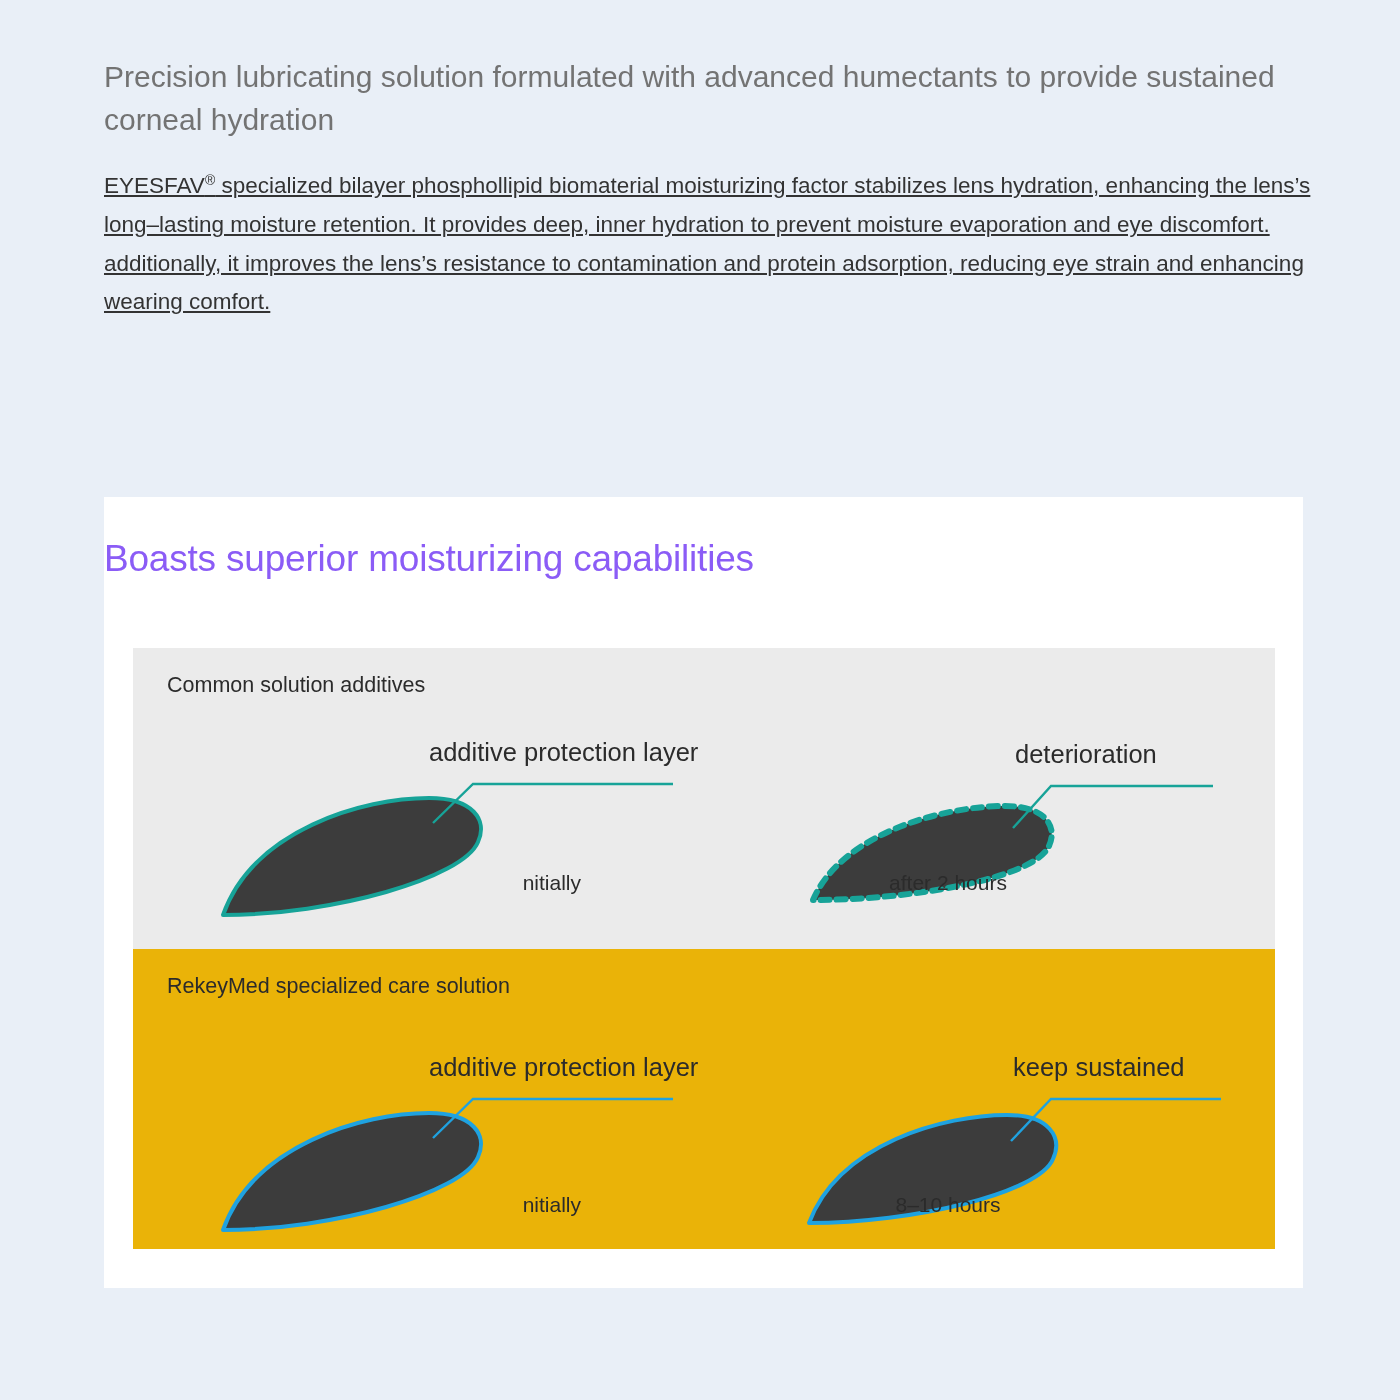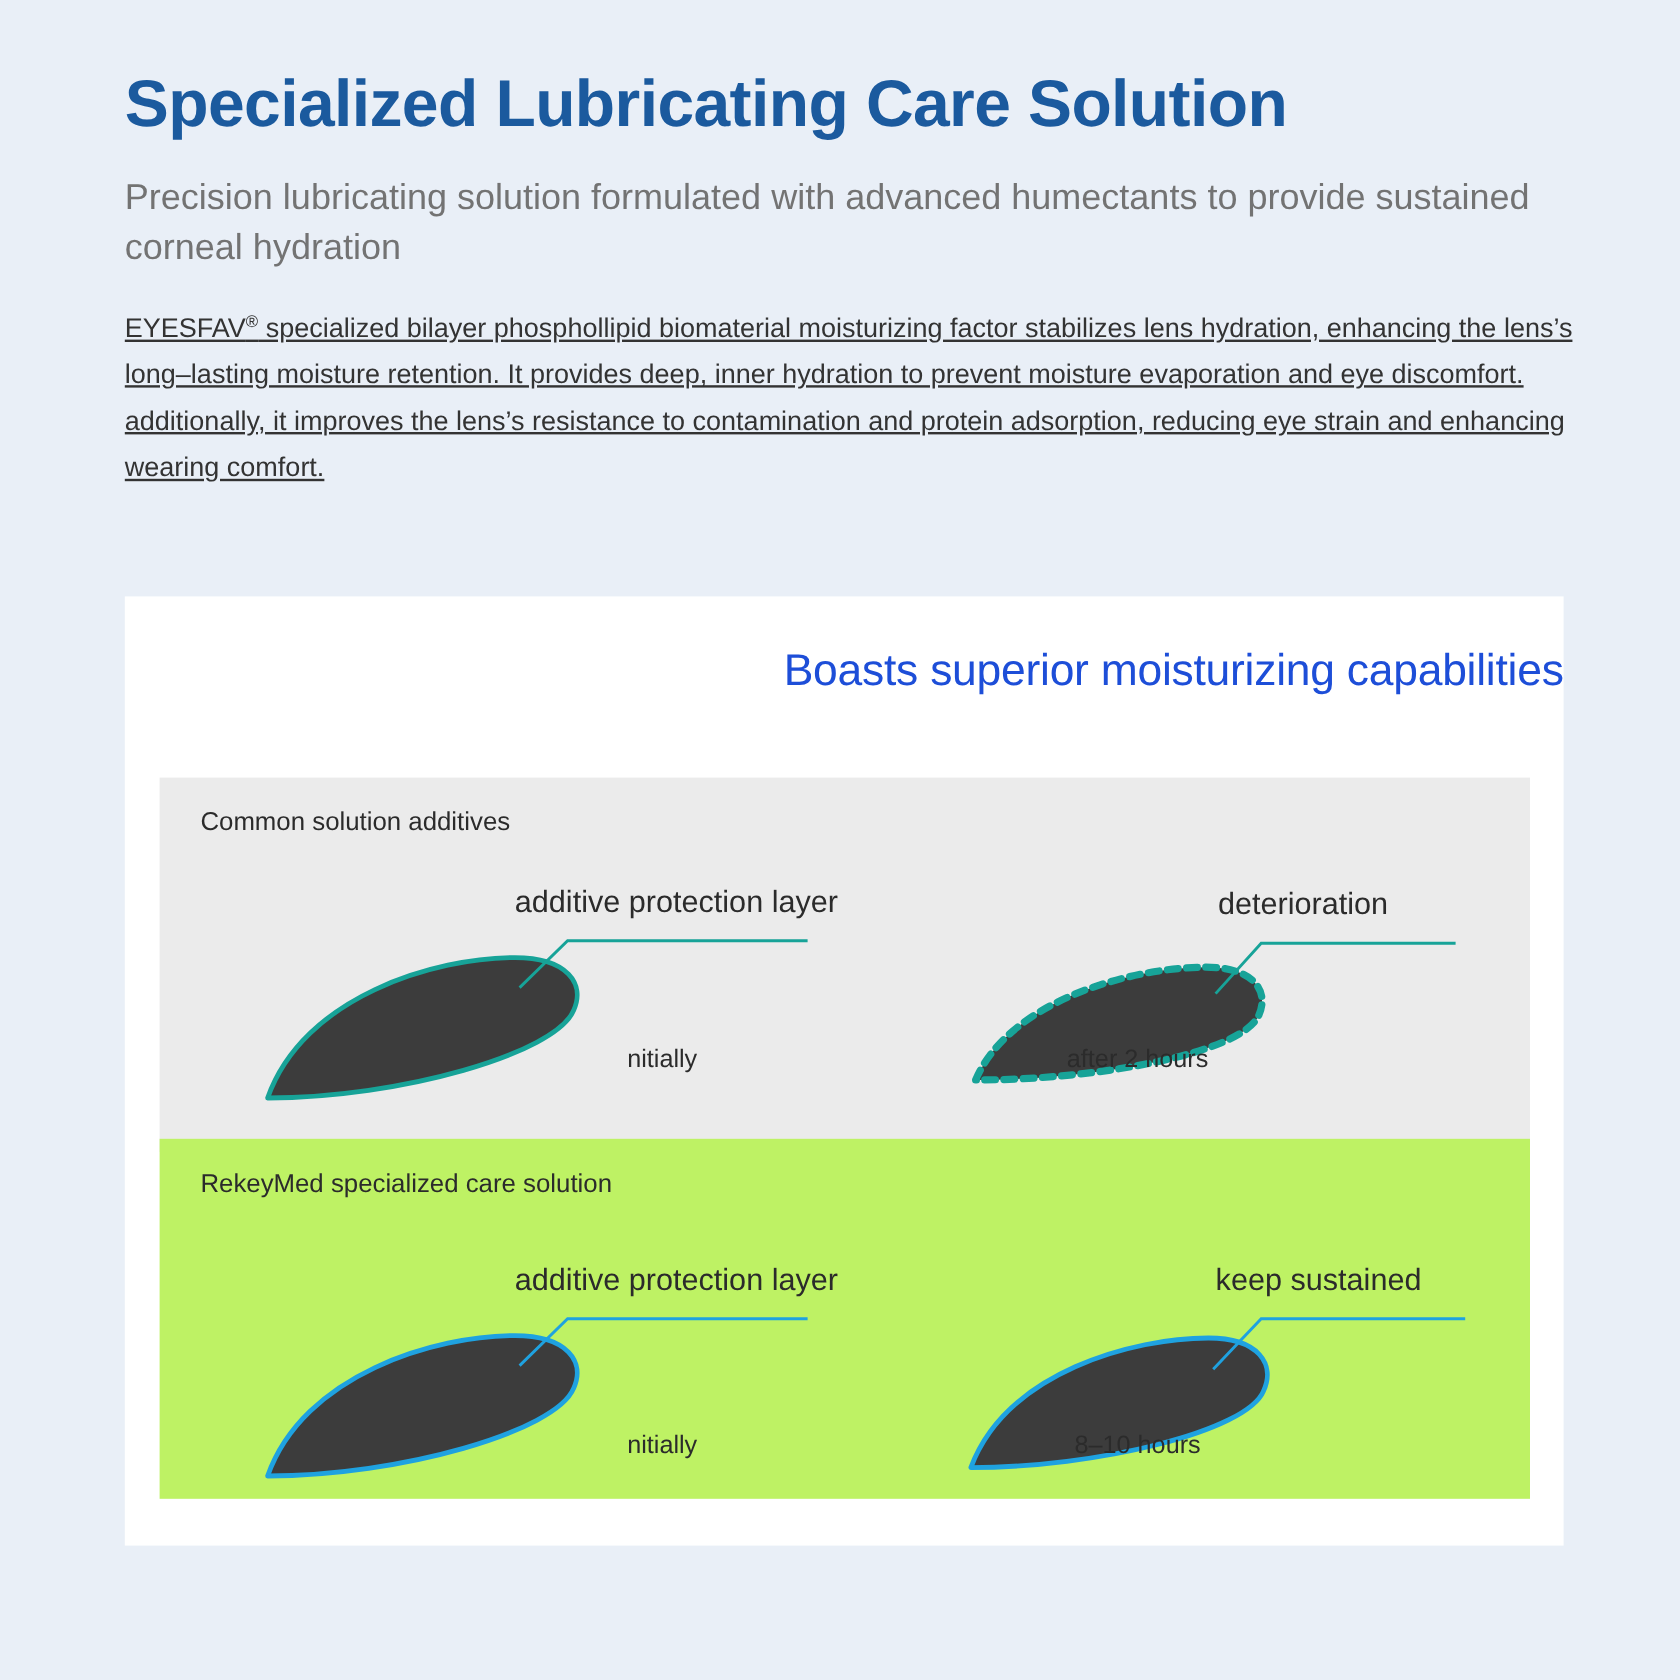--- a/index.html
+++ b/index.html
@@ -61,42 +61,42 @@
     top: 497px;
     width: 1199px;
     height: 791px;
     background: #ffffff;
   }
   .card-heading {
     position: absolute;
     left: 0;
     top: 41px;
     width: 100%;
-    text-align: right;
+    text-align: left;
     font-size: 37px;
     font-weight: 400;
-    color: #1d4ed8;
+    color: #8b5cf6;
     letter-spacing: -0.2px;
   }
 
   
   .panel {
     position: absolute;
     left: 29px;
     width: 1142px;
   }
   .panel-gray {
     top: 151px;
     height: 312px;
     background: #ebebeb;
   }
   .panel-white {
     top: 452px;
     height: 300px;
-    background: #bef264;
+    background: #eab308;
   }
   .panel-label {
     position: absolute;
     left: 34px;
     top: 25px;
     font-size: 21.5px;
     color: #2b2b2b;
   }
 
   
@@ -132,21 +132,20 @@
     position: absolute;
     font-size: 25.5px;
     color: #2b2b2b;
     white-space: nowrap;
   }
 </style>
 </head>
 <body>
 
 <div class="header">
-  <h1 class="page-title">Specialized Lubricating Care Solution</h1>
   <h2 class="page-subtitle">Precision lubricating solution formulated with advanced humectants to provide sustained corneal hydration</h2>
   <p class="page-body"><span>EYESFAV</span><sup>®</sup><span> specialized bilayer phosphollipid biomaterial moisturizing factor stabilizes lens hydration, enhancing the lens’s long–lasting moisture retention. It provides deep, inner hydration to prevent moisture evaporation and eye discomfort. additionally, it improves the lens’s resistance to contamination and protein adsorption, reducing eye strain and enhancing wearing comfort.</span></p>
 </div>
 
 <div class="card">
 
   <div class="card-heading">Boasts superior moisturizing capabilities</div>
 
   <div class="panel panel-gray">
     <div class="panel-label">Common solution additives</div>

